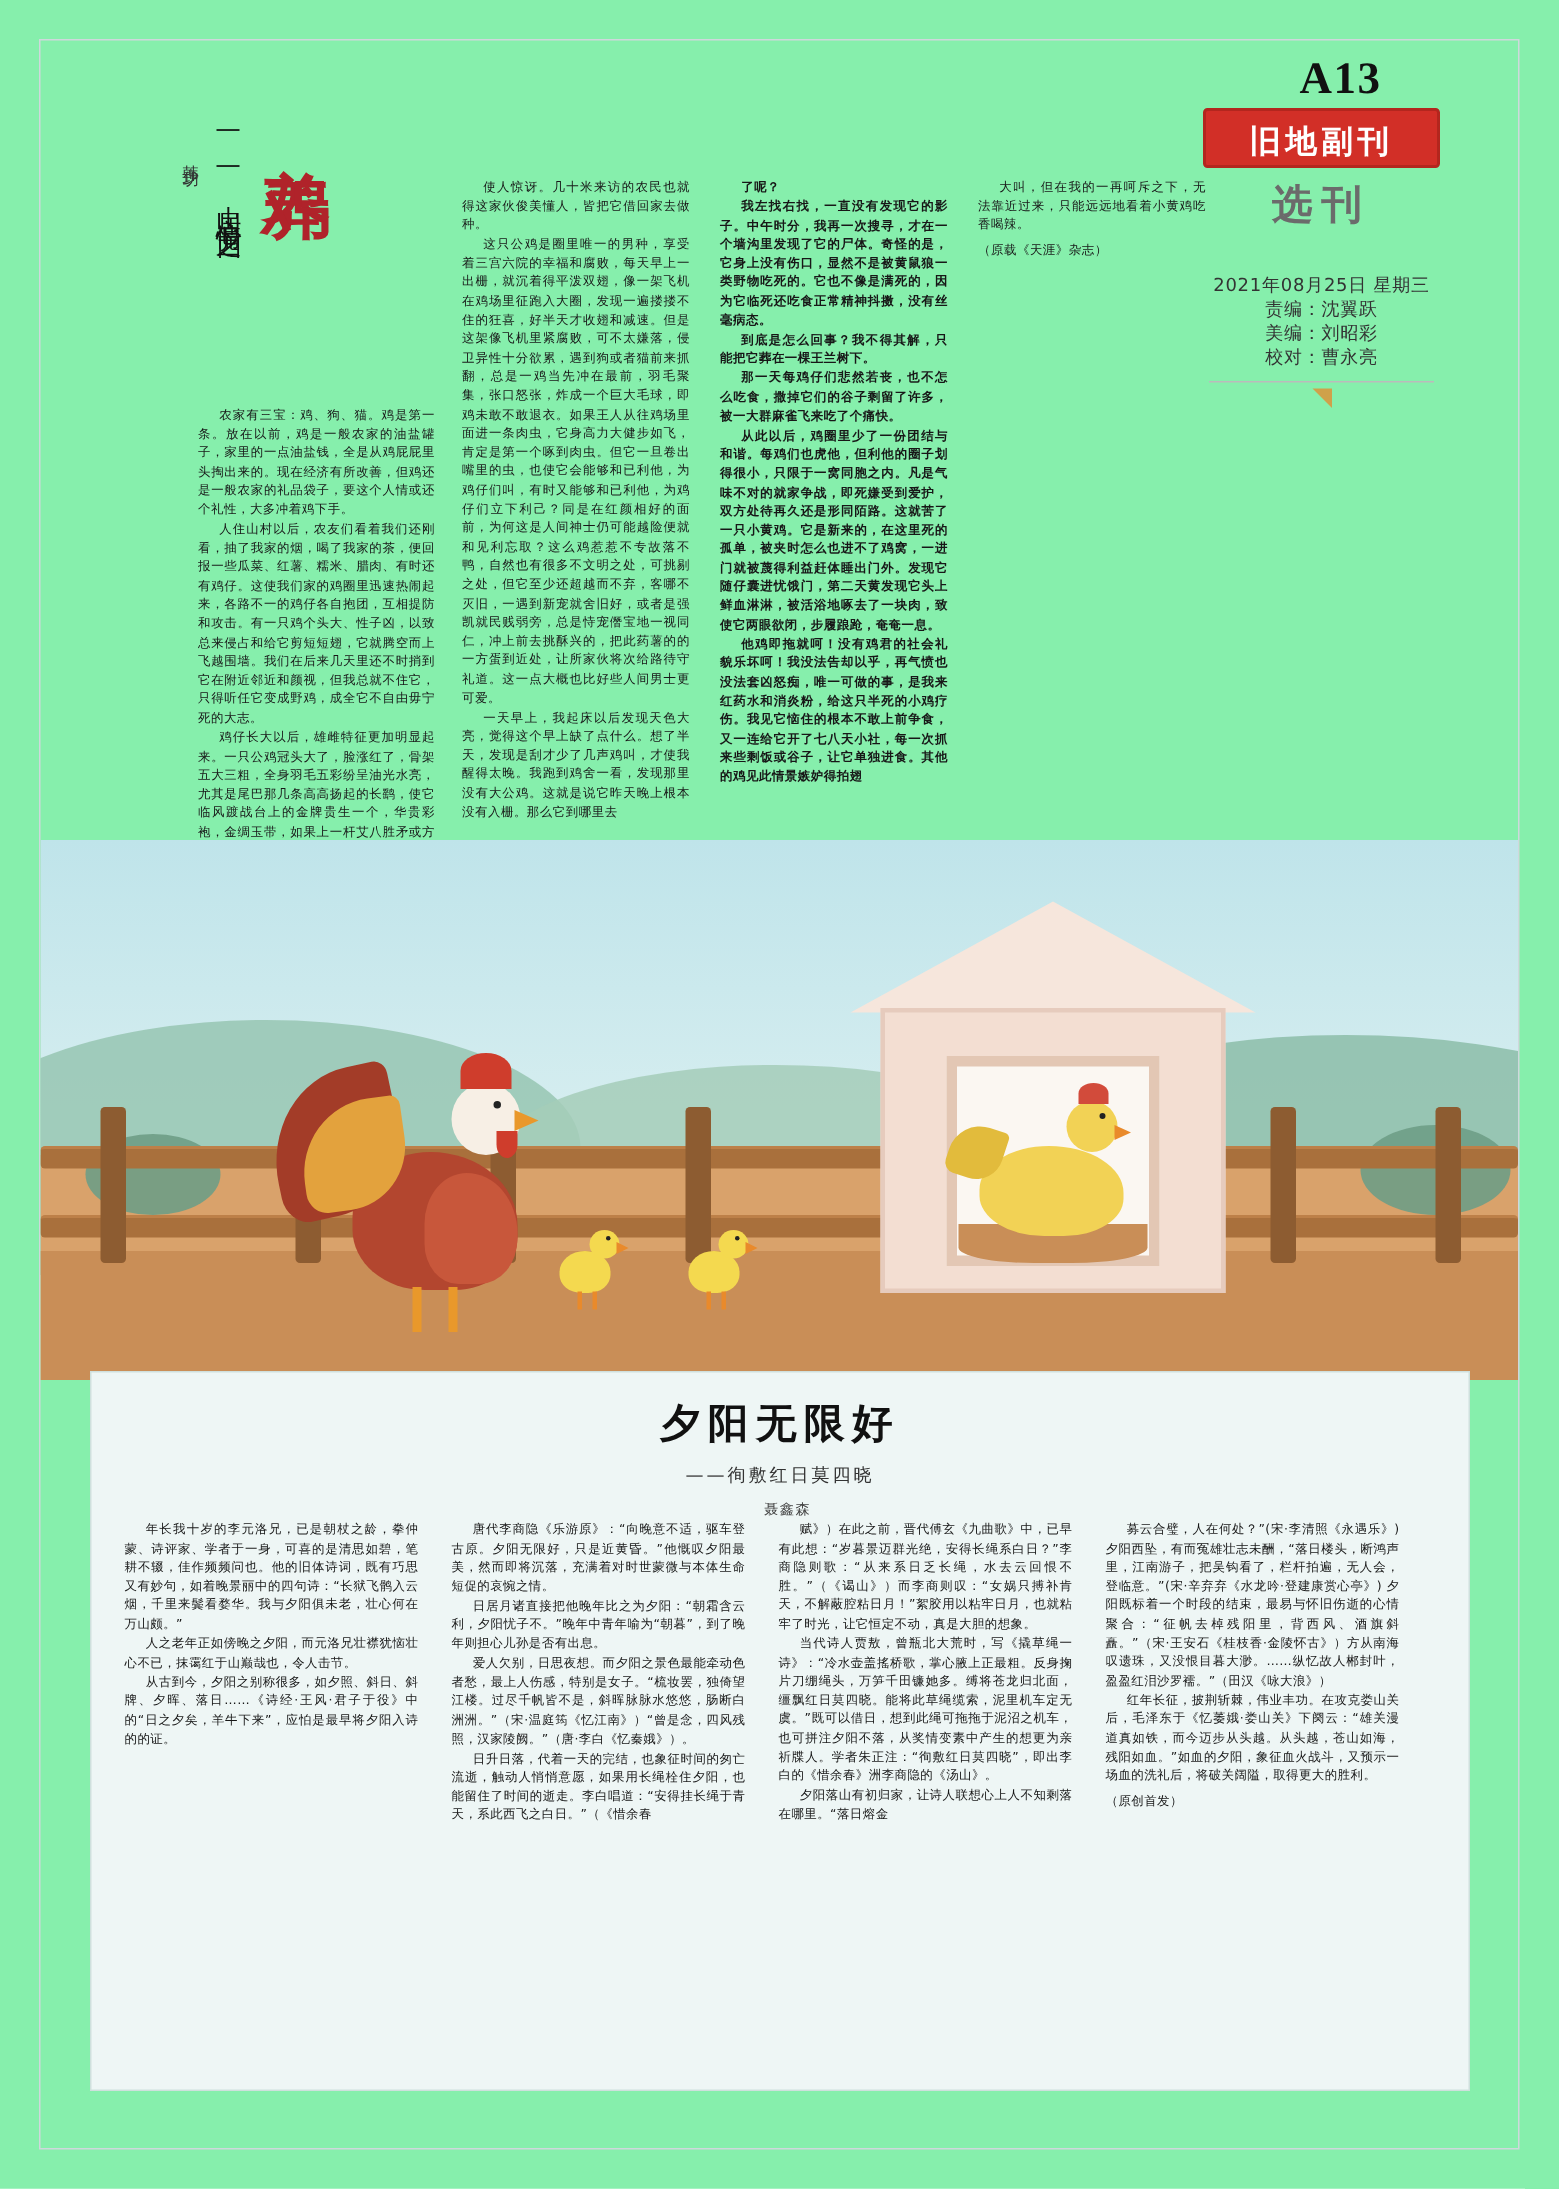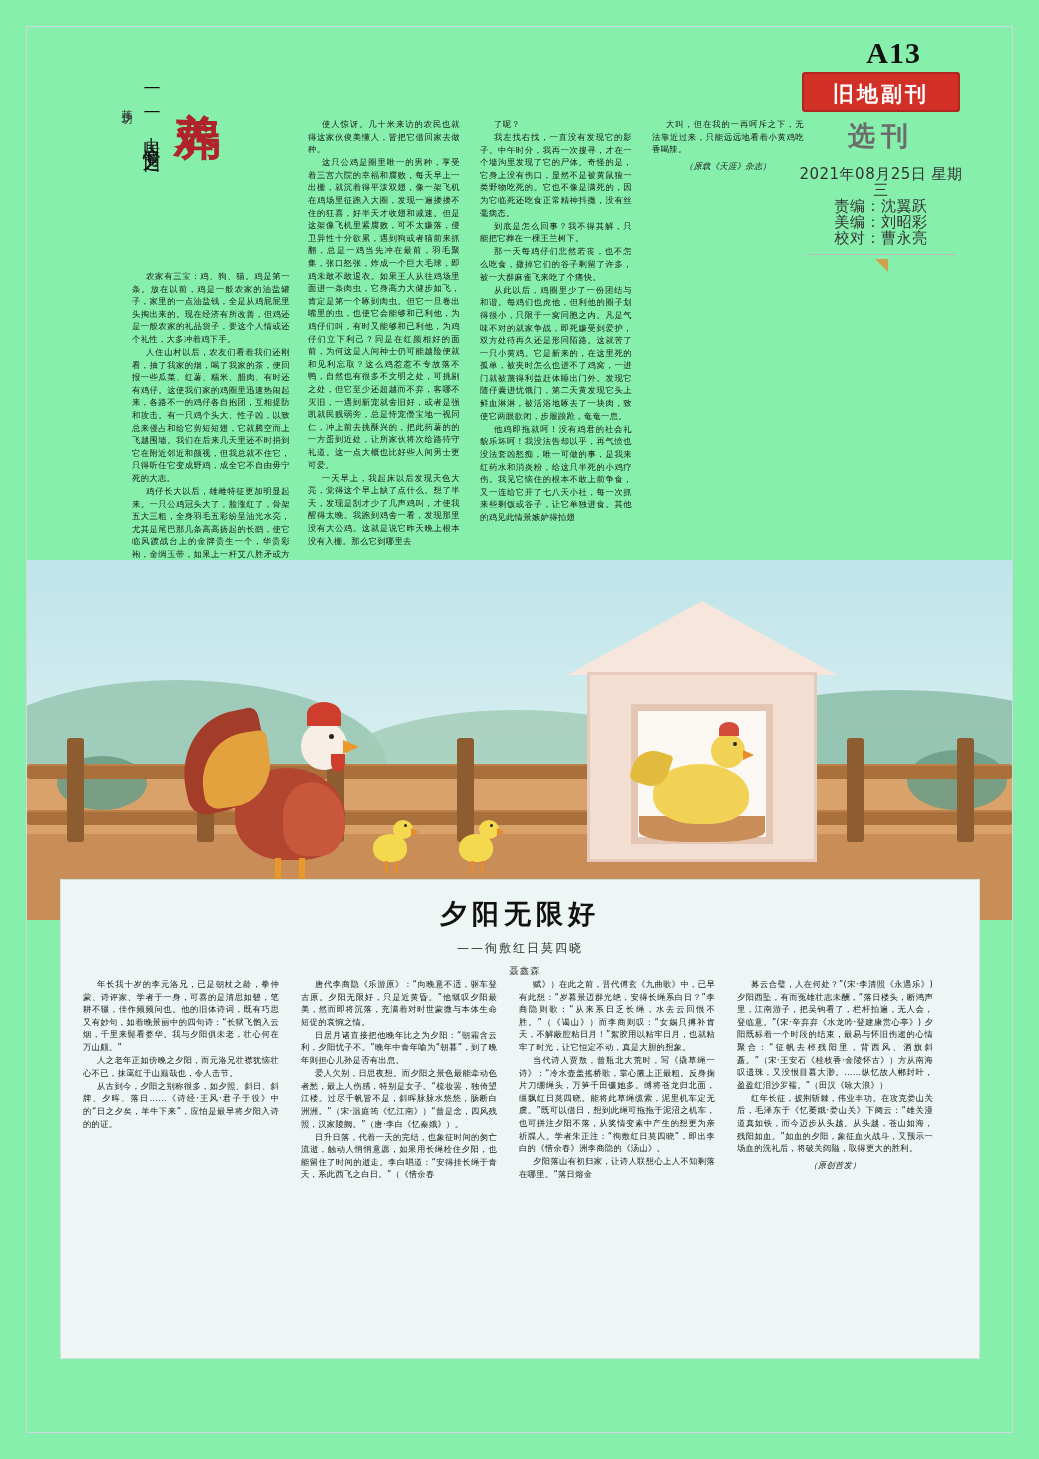--- a/index.html
+++ b/index.html
@@ -59,22 +59,22 @@
     border: 2px solid #b3261e;
   }
   .masthead-sub {
     margin-top: 6px;
     font-size: 27px;
     font-weight: bold;
     letter-spacing: 6px;
     color: #6b6b6b;
   }
   .masthead-meta {
-    margin-top: 12px;
-    font-size: 15px;
+    margin-top: 28px;
+    font-size: 12px;
     line-height: 16px;
     color: #333;
     letter-spacing: 0.5px;
   }
   .masthead-rule {
     width: 150px;
     height: 1px;
     background: #bbb;
     margin: 8px auto 0;
   }
@@ -129,32 +129,32 @@
     position: absolute;
     left: 60px;
     top: 70px;
     width: 920px;
     height: 560px;
   }
 
   
   .c1 { left: 72px;  top: 200px; width: 158px; }
   .c2 { left: 248px; top: 48px;  width: 152px; }
-  .c3 { left: 420px; top: 48px;  width: 152px; }
+  .c3 { left: 420px; top: 48px;  width: 152px; font-weight: bold; }
   .c4 { left: 592px; top: 48px;  width: 152px; }
   .col-box {
     position: absolute;
     font-size: 8.3px;
     line-height: 12.6px;
     color: #171717;
     text-align: justify;
     letter-spacing: 0.35px;
   }
   .col-box p { text-indent: 1.7em; margin-bottom: 0.5px; }
-  .credit { text-align: center; text-indent: 0 !important; margin-top: 4px; font-style: italic; }
+  .credit { text-align: left; text-indent: 0 !important; margin-top: 4px; }
 
   
   .illus {
     position: absolute;
     left: 27px;
     top: 560px;
     width: 985px;
     height: 360px;
     overflow: hidden;
   }
@@ -314,21 +314,21 @@
     position: absolute;
     background: #6e9d86;
     border-radius: 50%;
     opacity: 0.9;
   }
 
   
   .art2 {
     position: absolute;
     left: 60px;
-    top: 879px;
+    top: 914px;
     width: 920px;
     height: 480px;
     background: #eef6f5;
     border: 1px solid #cfe0dd;
   }
   .a2-title {
     text-align: center;
     font-size: 27px;
     font-weight: bold;
     letter-spacing: 5px;

